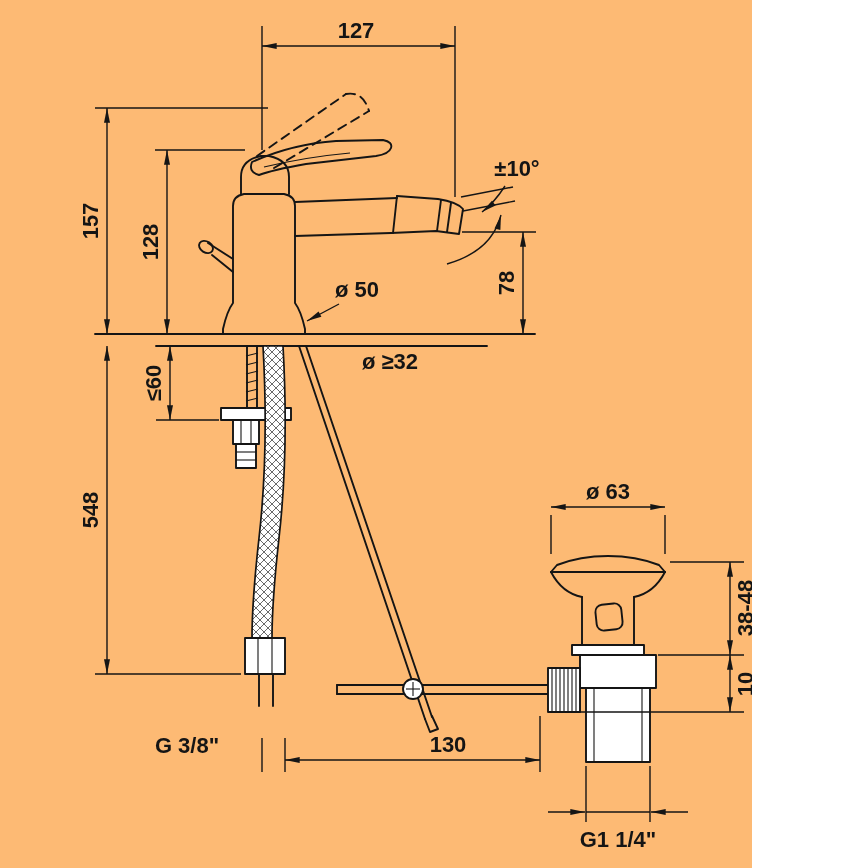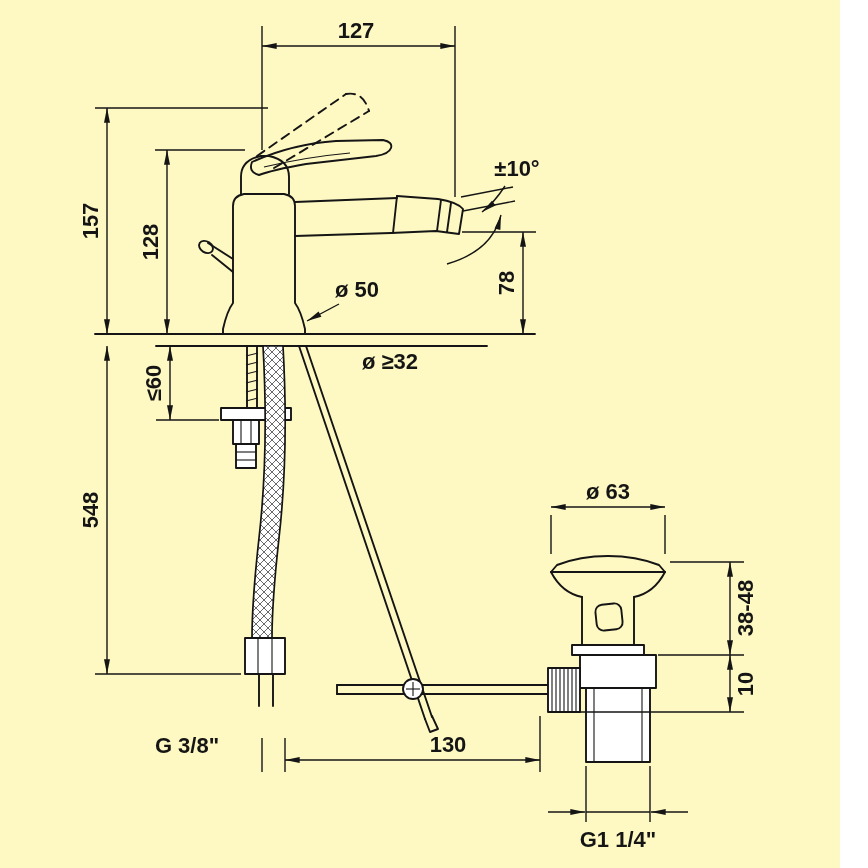--- a/index.html
+++ b/index.html
@@ -1,16 +1,16 @@
 <!DOCTYPE html>
 <html><head>
 <meta charset="utf-8">
 <style>
   html,body{margin:0;padding:0;background:#ffffff;}
-  .stage{position:relative;width:840px;height:868px;background:#fef9c3;overflow:hidden;}
+  .stage{position:relative;width:752px;height:868px;background:#fdba74;overflow:hidden;}
   svg{display:block;}
   .obj{fill:none;stroke:#151515;stroke-width:1.9;stroke-linecap:round;stroke-linejoin:round;}
   .objw{fill:#ffffff;stroke:#151515;stroke-width:1.9;stroke-linejoin:round;}
   .thin{fill:none;stroke:#151515;stroke-width:1.1;}
   .dim{fill:none;stroke:#151515;stroke-width:1.4;}
   .dashed{stroke-dasharray:9 6;}
   .lbl{font-family:"Liberation Sans","DejaVu Sans",sans-serif;font-size:22px;font-weight:bold;fill:#151515;text-anchor:middle;}
 </style>
 </head>
 <body>

